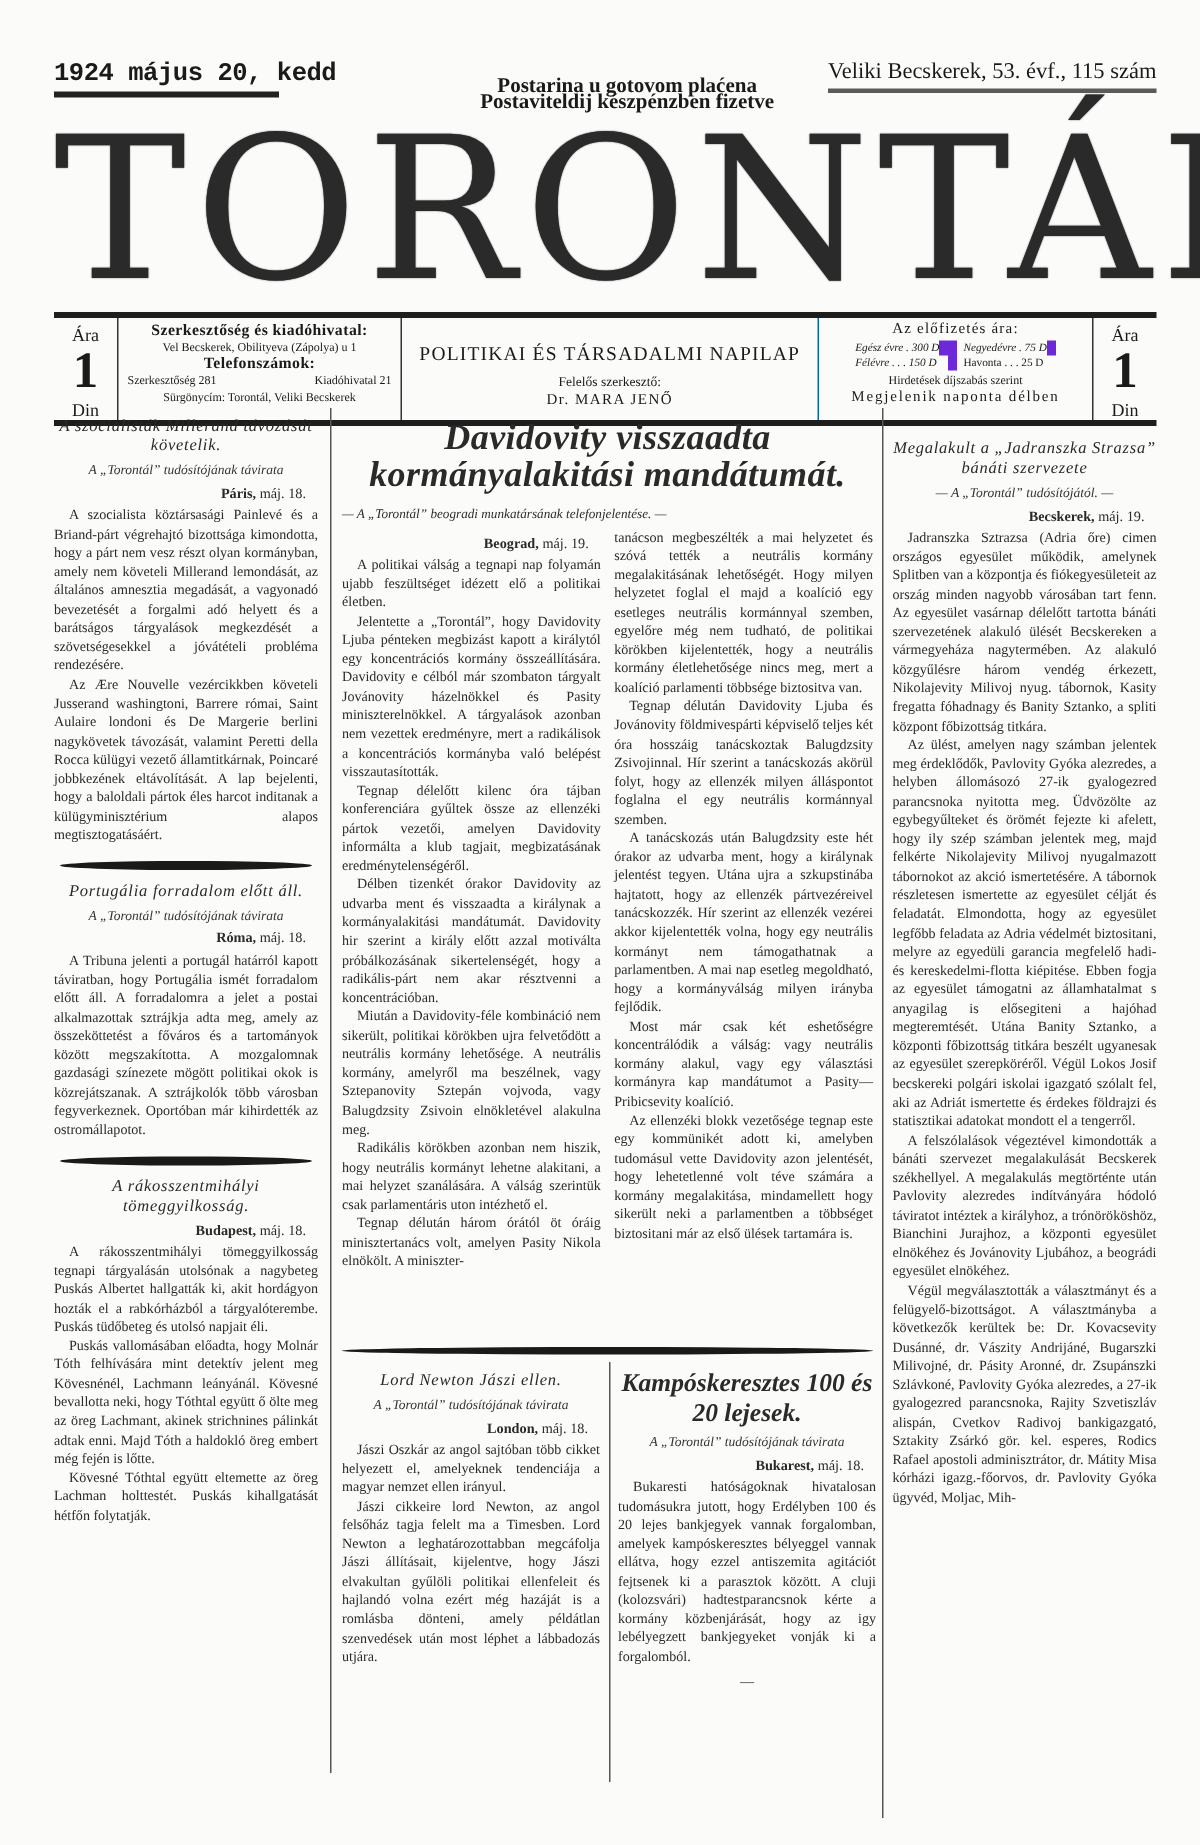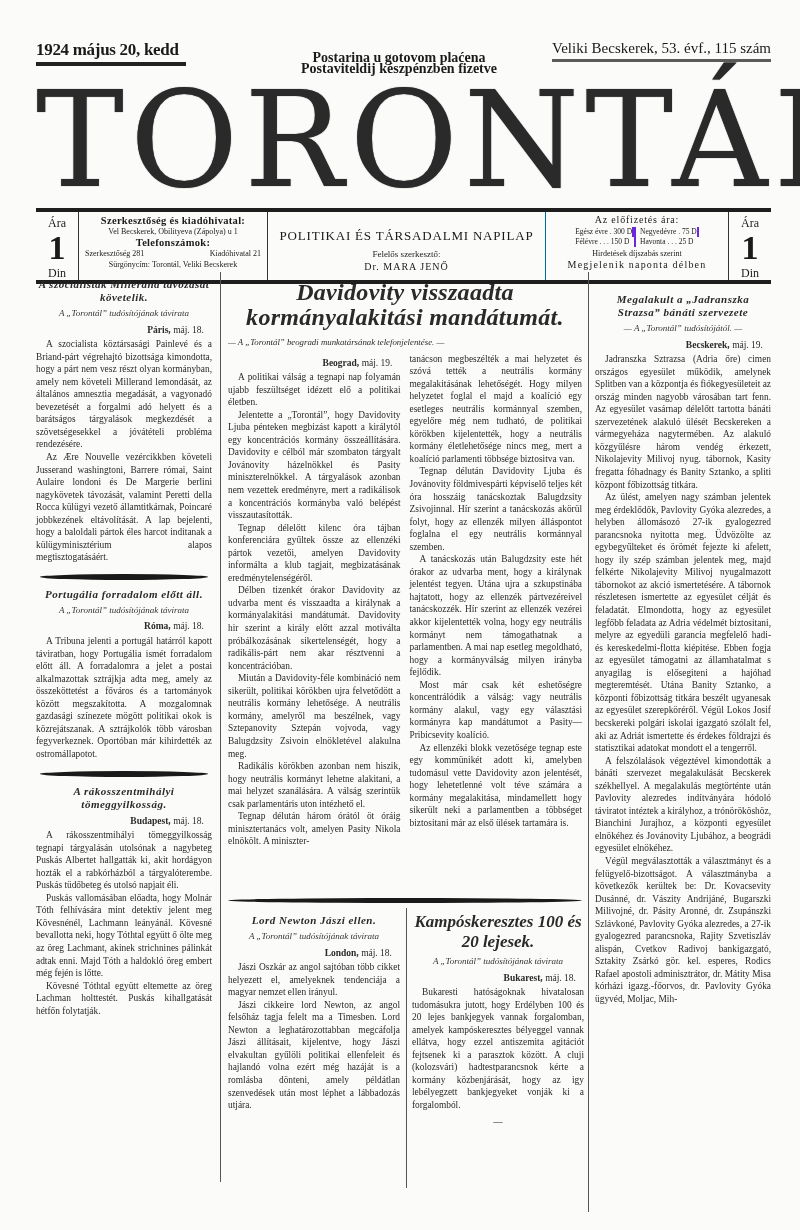--- a/index.html
+++ b/index.html
@@ -4,21 +4,21 @@
 <style>
   html, body { margin: 0; padding: 0; }
   body {
     width: 800px; height: 1230px; overflow: hidden;
     background: #fbfbf9; color: #1a1a1a;
     font-family: "Liberation Serif", "DejaVu Serif", serif;
     position: relative;
   }
   .page { position: absolute; left: 36px; top: 40px; width: 735px; }
   .topline { display: flex; justify-content: space-between; align-items: flex-start; height: 42px; }
-  .date { font-family: Liberation Serif, serif; font-weight: bold; font-size: 17px; letter-spacing: -0.3px; }
+  .date { font-family: Liberation Mono, monospace; font-weight: bold; font-size: 17px; letter-spacing: -0.3px; }
   .date-rule { height: 4px; background: #222; width: 150px; margin-top: 2px; }
   .postal { font-size: 14px; text-align: center; line-height: 11px; font-weight: bold; margin-top: 12px; margin-left: 60px; }
   .issue { font-size: 15px; margin-right: 0; }
   .issue-rule { height: 3px; background: #333; margin-top: 2px; opacity: 0.8; }
   .masthead-title {
     font-family: "DejaVu Serif", "Liberation Serif", serif;
     font-size: 132px; line-height: 120px; letter-spacing: 6px; text-align: center;
     color: #2a2a2a; height: 128px; margin-top: -2px; font-weight: normal;
     text-shadow: 0 0 1px #444;
   }
@@ -29,28 +29,28 @@
   .contact { width: 176px; border-right: 1px solid #333; padding: 3px 6px; font-size: 8px; line-height: 11px; text-align: center; }
   .contact .lbl { font-size: 10.5px; font-weight: bold; letter-spacing: 0.3px; }
   .contact .row { display: flex; justify-content: space-between; }
   .center-box { flex: 1; text-align: center; padding-top: 16px; border-right: 1px solid #0369a1; }
   .center-box .sub { font-size: 13px; letter-spacing: 0.8px; font-family: "Liberation Serif", serif; }
   .center-box .small { font-size: 9px; margin-top: 5px; }
   .center-box .editor { font-size: 10px; margin-top: 2px; letter-spacing: 1px; }
   .subs { width: 182px; border-right: 1px solid #333; font-size: 8px; text-align: center; padding-top: 3px; line-height: 10px; }
   .subs .lbl { font-size: 10px; letter-spacing: 0.8px; }
   .subs .grid { display: flex; justify-content: center; gap: 4px; margin: 2px 0; font-size: 7.5px; text-align: left; }
-  .subs .grid div:first-child { border-right: 2px solid #6d28d9; padding-right: 0; }
+  .subs .grid div:first-child { border-right: 6px solid #6d28d9; padding-right: 0; font-style: italic; }
   .subs .pub { font-size: 10px; letter-spacing: 1.2px; margin-top: 1px; }
   .price.right { border-right: none; border-left: none; }
 
   .body { position: absolute; top: 272px; left: 36px; width: 735px; height: 940px; }
   .col { position: absolute; top: 0; font-size: 9.4px; line-height: 12.55px; text-align: justify; color: #2a2a2a; }
   .col p { margin: 0; text-indent: 10px; }
-  .hl-small { font-style: italic; font-weight: bold; font-size: 11px; line-height: 13px; text-align: center; margin: 6px 0 3px; letter-spacing: 0.5px; }
+  .hl-small { font-style: italic; font-weight: normal; font-size: 11px; line-height: 13px; text-align: center; margin: 6px 0 3px; letter-spacing: 0.5px; }
   .byline { font-style: italic; font-size: 9px; text-align: center; margin: 3px 0 3px; color: #333; }
   .dateline { text-align: right; font-size: 9.5px; margin: 4px 8px 2px 0; }
   .dateline b { font-weight: bold; }
   .sep { height: 6px; background: #1a1a1a; border-radius: 50%; margin: 10px 4px 8px; }
   .vrule { position: absolute; top: 0; width: 1px; background: #555; }
   .main-hl { font-style: italic; font-weight: bold; font-size: 24px; line-height: 25px; text-align: center; letter-spacing: 0.3px; margin-top: 8px; }
   .main-byline { font-style: italic; font-size: 8.8px; text-align: left; margin: 6px 0 4px; }
   .twocol { display: flex; gap: 9px; }
   .twocol > div { flex: 1; }
   .hl-big { font-style: italic; font-weight: bold; font-size: 17px; line-height: 20px; text-align: center; margin: 4px 0 2px; }

